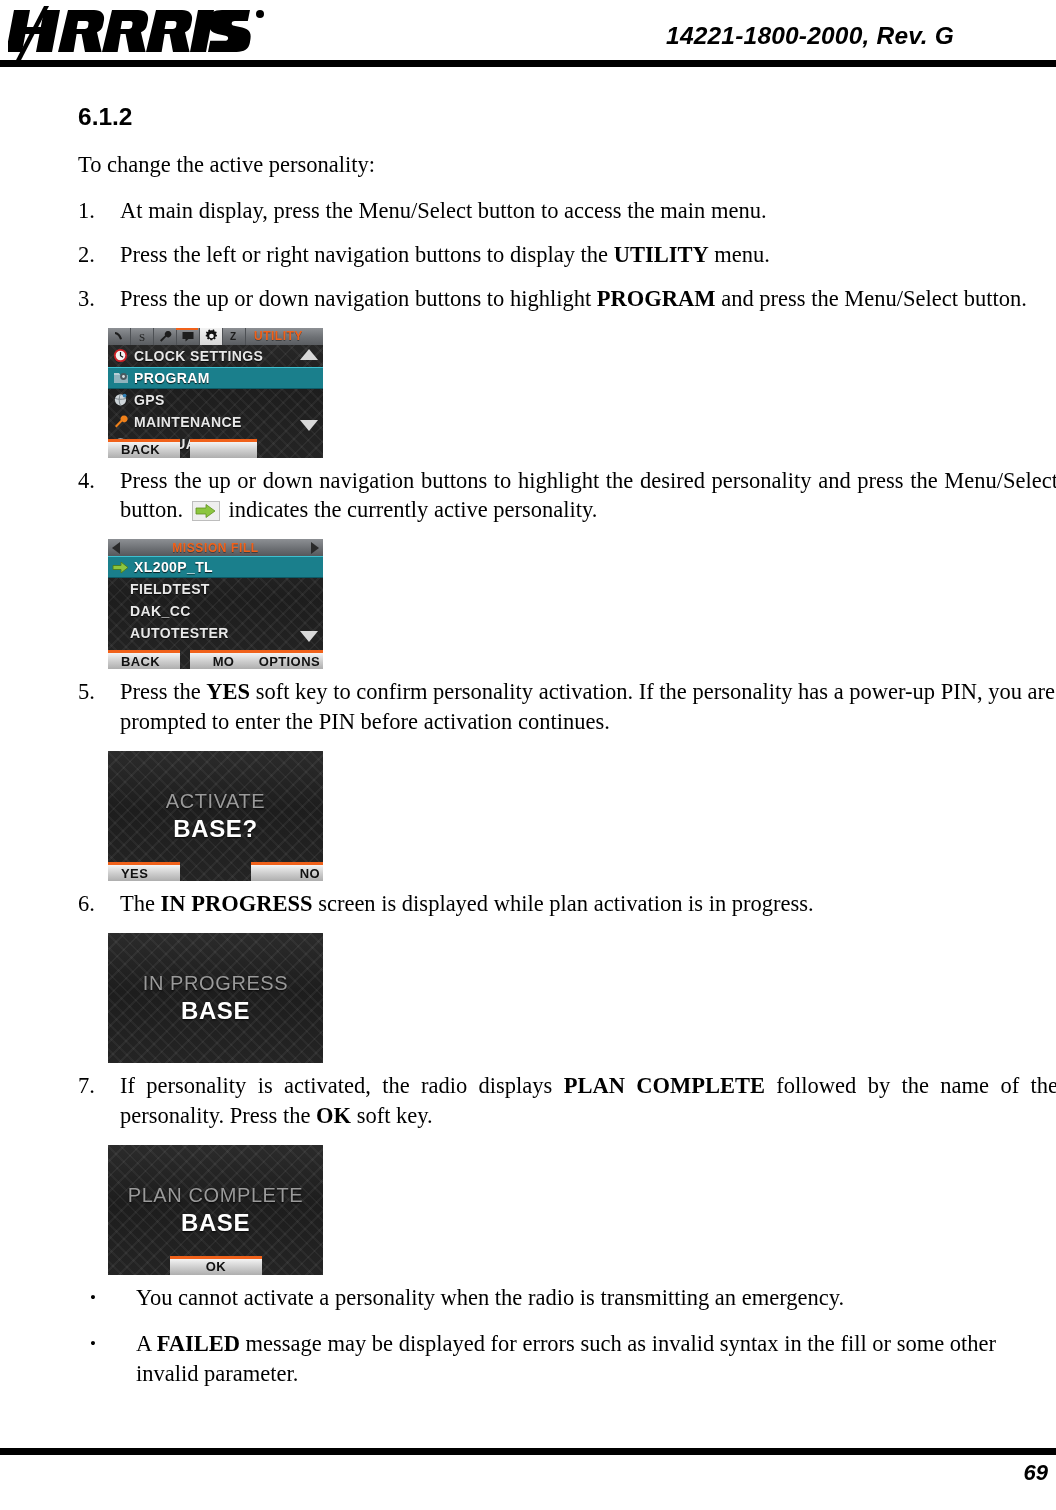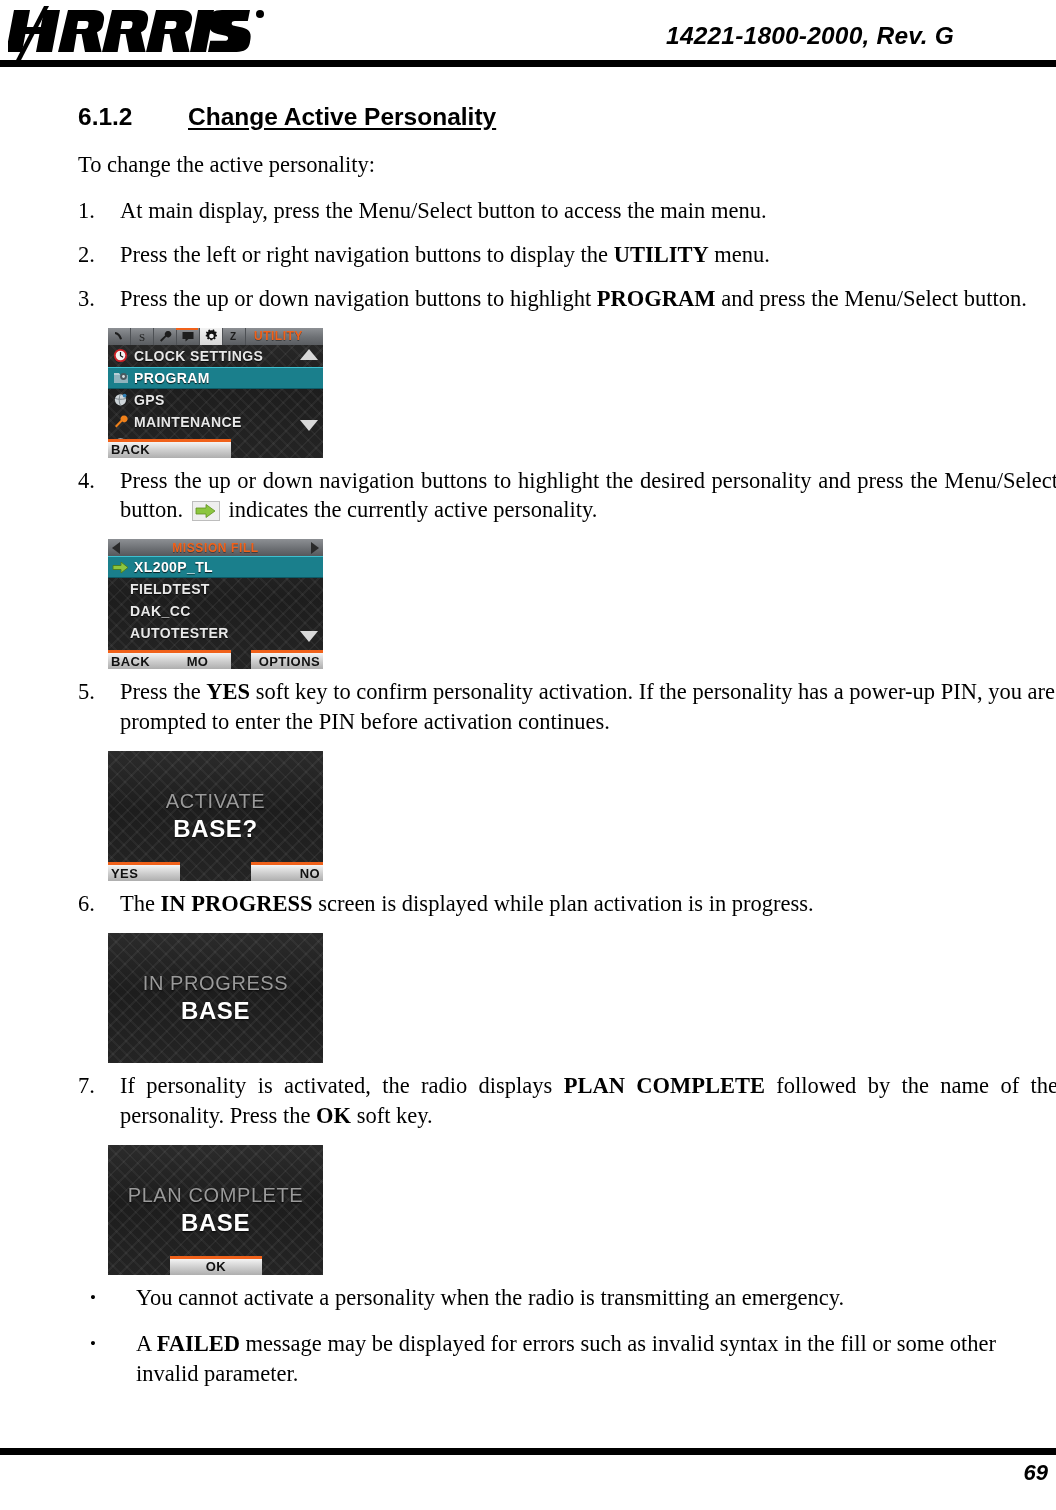--- a/index.html
+++ b/index.html
@@ -316,22 +316,22 @@
     background: linear-gradient(180deg,#f4f4f4 0%,#cfcfcf 50%,#aeaeae 100%);
     border-top: 3px solid #f0611a;
     box-sizing: border-box;
     display: flex;
     align-items: center;
     color: #111;
     font-size: 13px;
     font-weight: bold;
     letter-spacing: 0.4px;
   }
-  .softkey.sk-left  { left: 0;   width: 72px;  padding-left: 3px; justify-content: flex-start; }
-  .softkey.sk-mid   { left: 56px; width: 67px; justify-content: center; text-align: center; }
+  .softkey.sk-left  { left: 0;   width: 72px;  padding-left: 13px; justify-content: flex-start; }
+  .softkey.sk-mid   { left: 82px; width: 67px; justify-content: center; text-align: center; }
   .softkey.sk-right { right: 0;  width: 72px;  padding-right: 3px; justify-content: flex-end; }
   .softkey.sk-center-only { left: 62px; width: 92px; justify-content: center; }
 
   
   .msg-screen {
     position: absolute;
     left: 0; top: 0;
     width: 215px;
     height: 130px;
     display: flex;
@@ -379,21 +379,20 @@
     </svg>
   </div>
   <div class="header-docnum">14221-1800-2000, Rev. G</div>
   <div class="header-rule"></div>
 </div>
 
 <div class="content">
 
   <h2 class="section-heading">
     <span class="section-number">6.1.2</span>
-    <span class="section-title">Change Active Personality</span>
   </h2>
 
   <p class="intro">To change the active personality:</p>
 
   <div class="step">
     <span class="step-num">1.</span>
     <span class="step-body">At main display, press the Menu/Select button to access the main menu.</span>
   </div>
 
   <div class="step">

